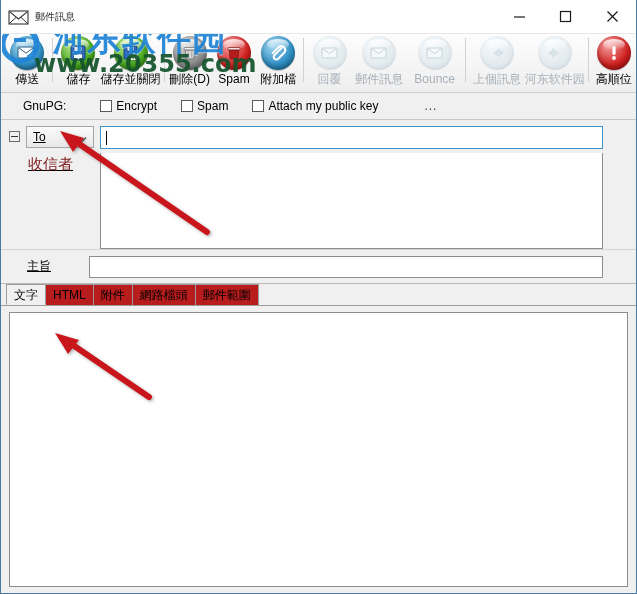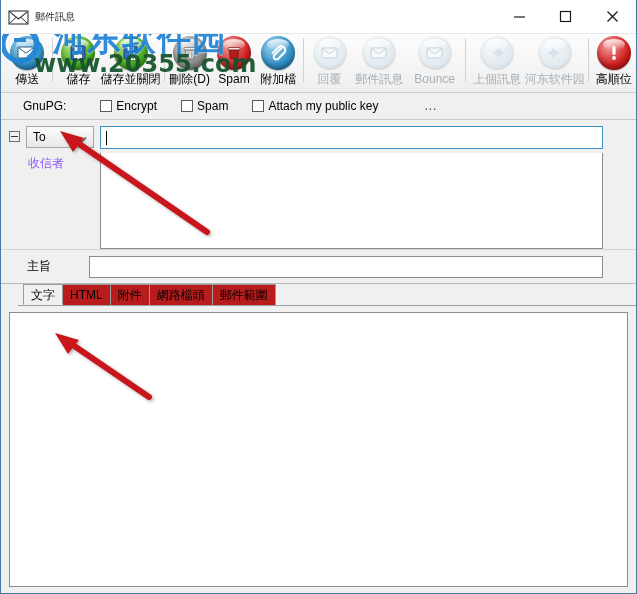--- a/index.html
+++ b/index.html
@@ -160,20 +160,21 @@
   }
   .dots { font-size: 12px; color: #3a3a3a; margin-left: 22px; letter-spacing: 1px; }
 
   
   .fields {
     background: #f0f0f0;
     border-bottom: 1px solid #b9b9b9;
     flex: 0 0 auto;
     position: relative;
     padding: 6px 0 0 0;
+    text-decoration: underline;
   }
   .to-row {
     display: flex;
     align-items: flex-start;
     padding-left: 8px;
   }
   .collapse-box {
     width: 11px; height: 11px;
     border: 1px solid #6d6d6d;
     background: #f0f0f0;
@@ -205,24 +206,24 @@
     padding-left: 6px;
     font-size: 12px;
     position: relative;
   }
   .to-select .chev {
     position: absolute;
     right: 6px;
     top: 6px;
   }
   .to-sub-label {
-    font-size: 12px;
+    font-size: 15px;
     margin-top: 7px;
     margin-left: 2px;
-    color: #8b5cf6;
+    color: #7f1d1d;
   }
   .to-inputs {
     flex: 1 1 auto;
     padding-right: 33px;
   }
   .recip-input {
     height: 23px;
     background: #fff;
     border: 1px solid #3f92c8;
     box-sizing: border-box;
@@ -266,21 +267,20 @@
   
   .tabstrip {
     height: 22px;
     background: #f0f0f0;
     display: flex;
     align-items: flex-end;
     padding-left: 5px;
     flex: 0 0 auto;
     border-bottom: 1px solid #9c9c9c;
     box-sizing: border-box;
-    margin-left: 17px;
   }
   .tab {
     height: 21px;
     padding: 0 7px;
     font-size: 12px;
     display: flex;
     align-items: center;
     background: #b91c1c;
     border: 1px solid #9c9c9c;
     border-bottom: none;

